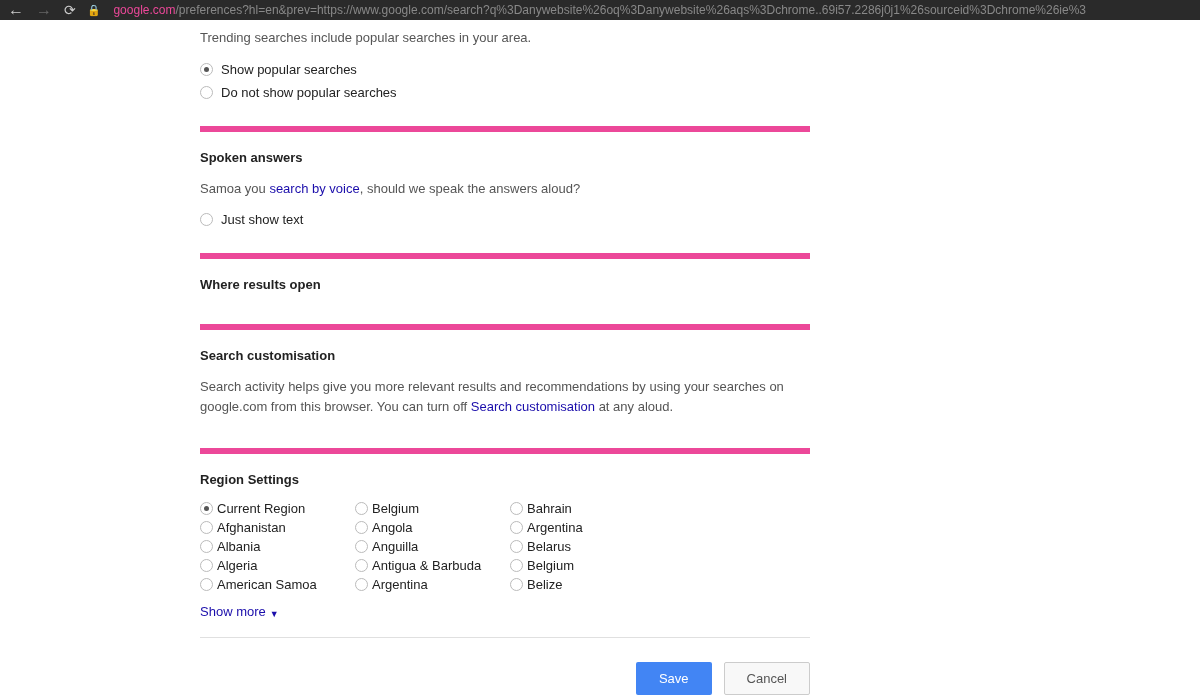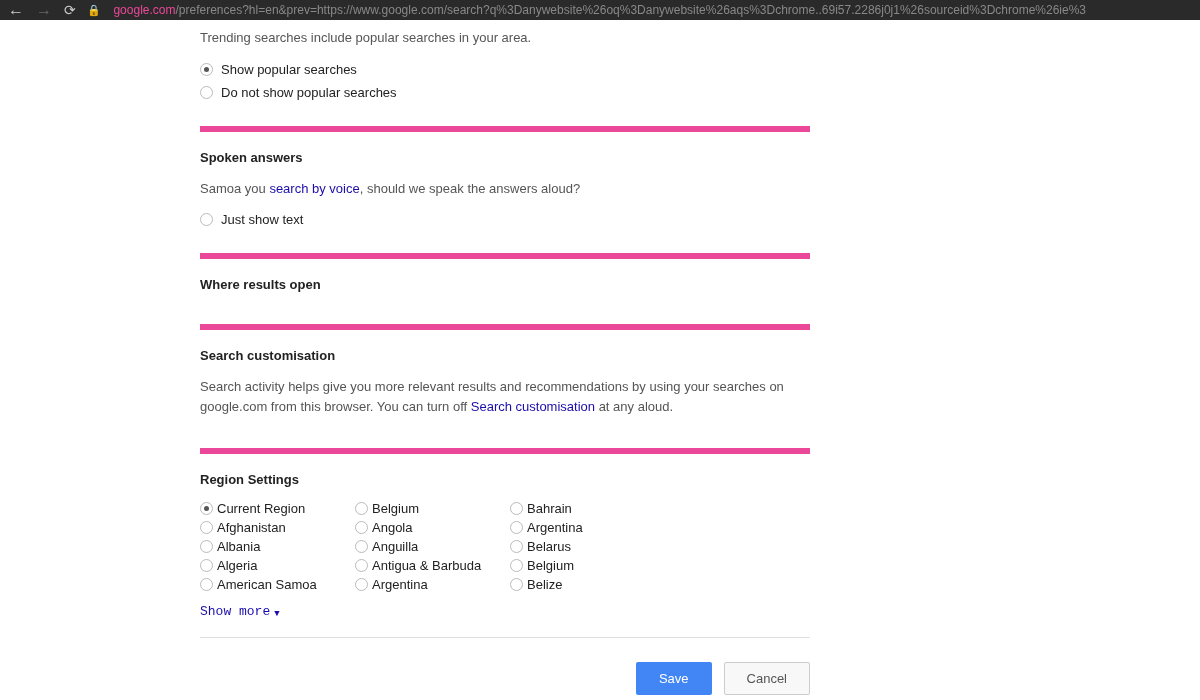--- a/index.html
+++ b/index.html
@@ -30,21 +30,21 @@
 .checkbox { width: 13px; height: 13px; border: 1px solid #888; display: inline-flex; align-items: center; justify-content: center; cursor: pointer; flex-shrink: 0; }
 .checkbox.checked { color: #555; font-size: 11px; }
 .checkbox.checked::after { content: '✓'; line-height: 1; }
 
 .link { color: #1a0dab; cursor: pointer; }
 
 .region-grid { display: grid; grid-template-columns: repeat(4, 1fr); gap: 0 10px; }
 .region-col { display: flex; flex-direction: column; }
 .region-row { display: flex; align-items: center; gap: 4px; margin-bottom: 4px; }
 
-.show-more { color: #1a0dab; cursor: pointer; margin-top: 8px; display: inline-flex; align-items: flex-end; gap: 4px; font-family: Liberation Mono, monospace; }
+.show-more { color: #1a0dab; cursor: pointer; margin-top: 8px; display: inline-flex; align-items: flex-end; gap: 4px; }
 .caret-down { font-size: 9px; color: #1a0dab; }
 
 .button-row { display: flex; justify-content: flex-end; gap: 12px; margin-top: 24px; padding-right: 0; }
 .btn { padding: 8px 22px; font-size: 13px; border-radius: 2px; cursor: pointer; border: 1px solid transparent; }
 .btn-primary { background: #4285f4; color: #fff; }
 .btn-secondary { background: #f8f8f8; color: #555; border: 1px solid #ccc; }
 
 hr.divider { border: none; border-top: 1px solid #e0e0e0; margin: 18px 0; }
 </style>
 </head>

